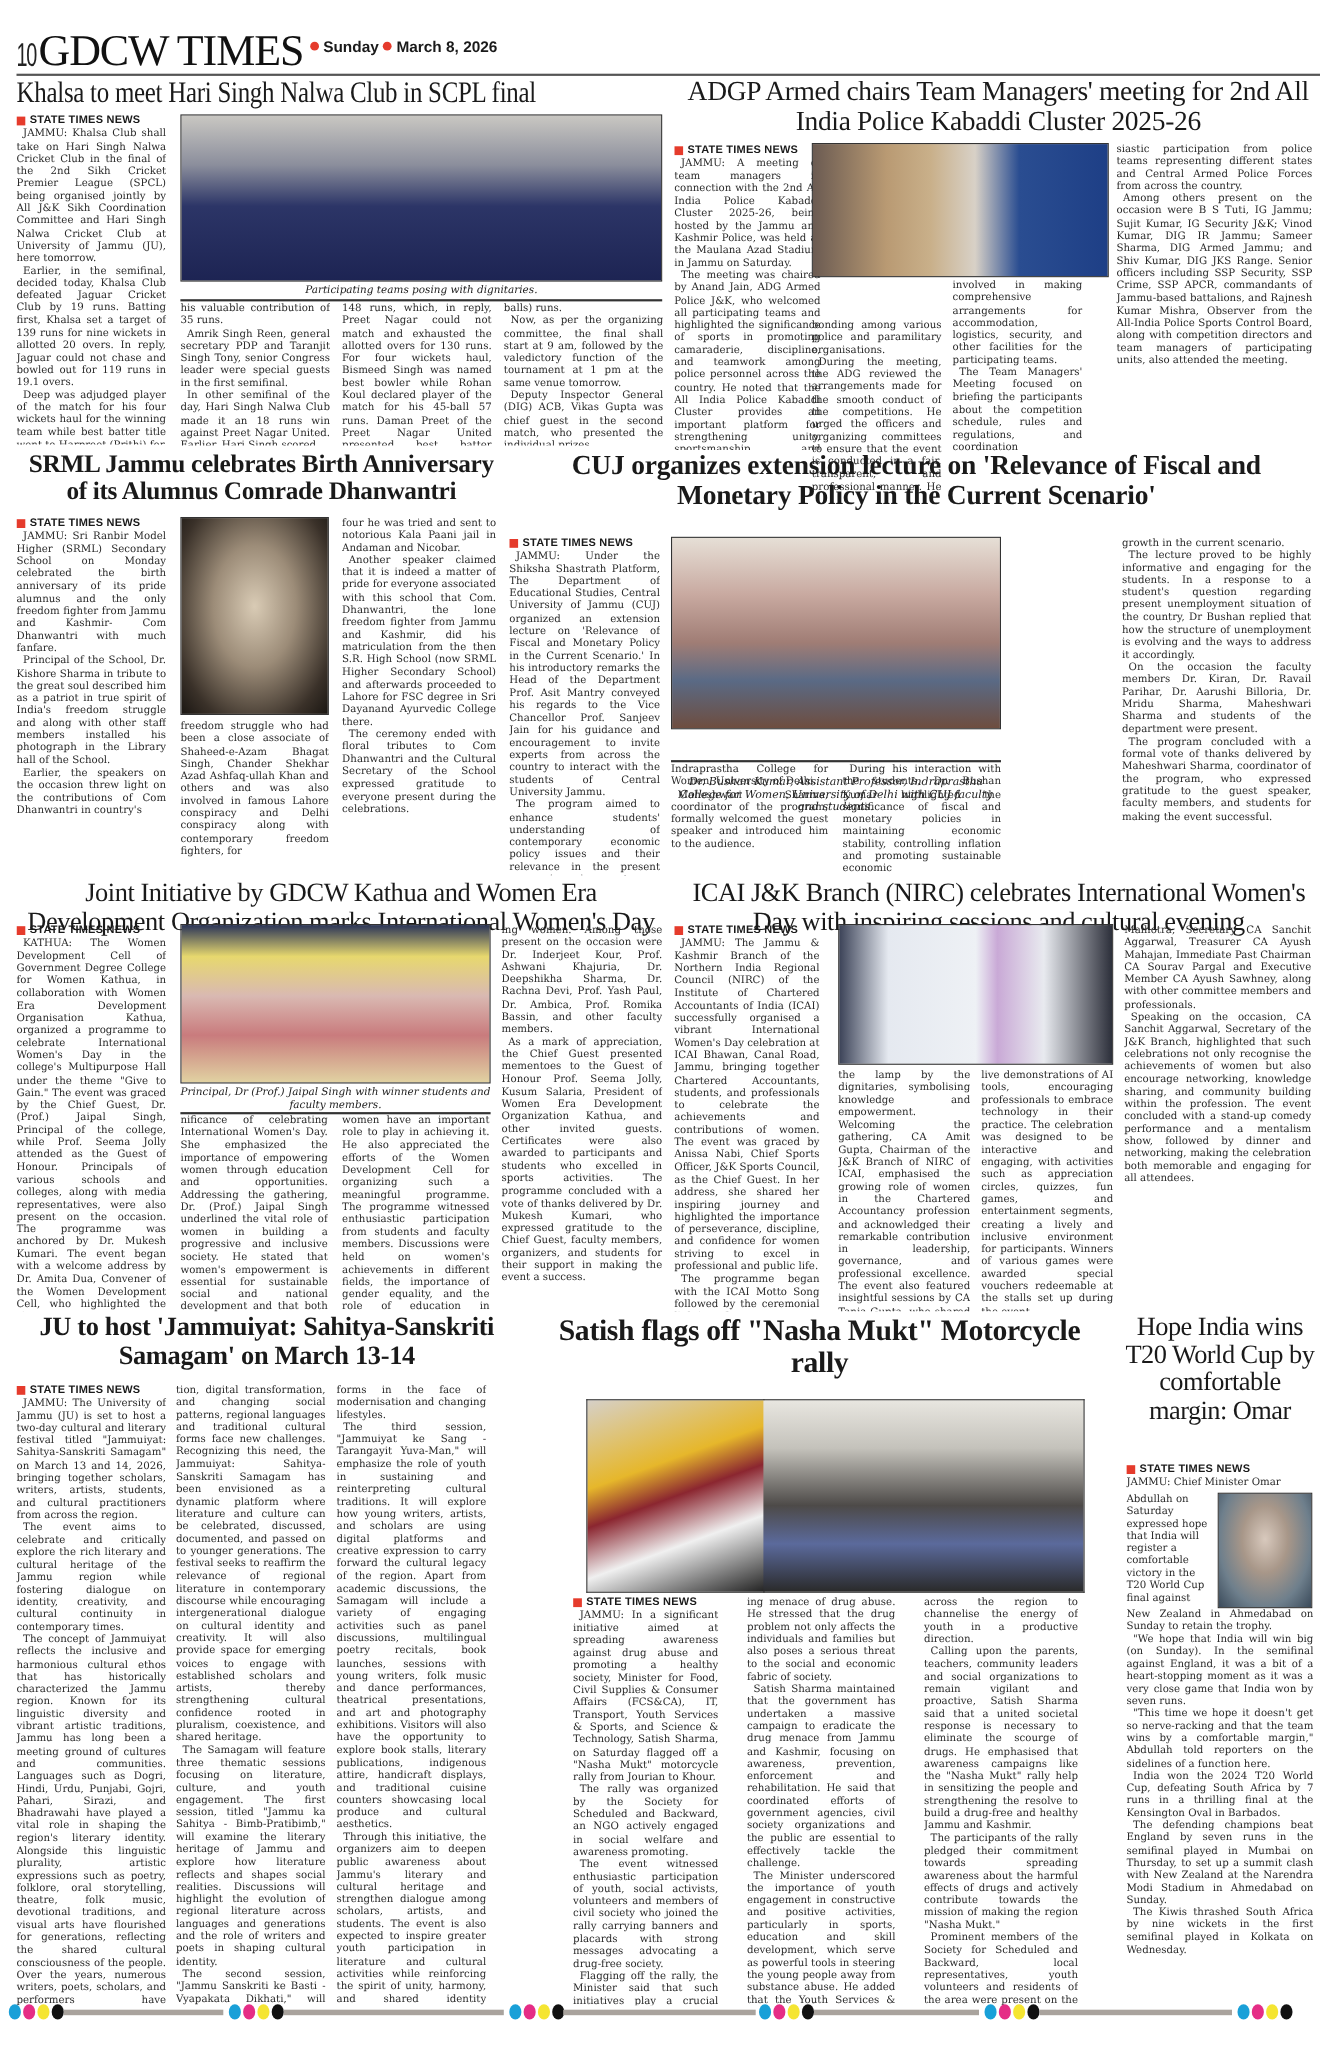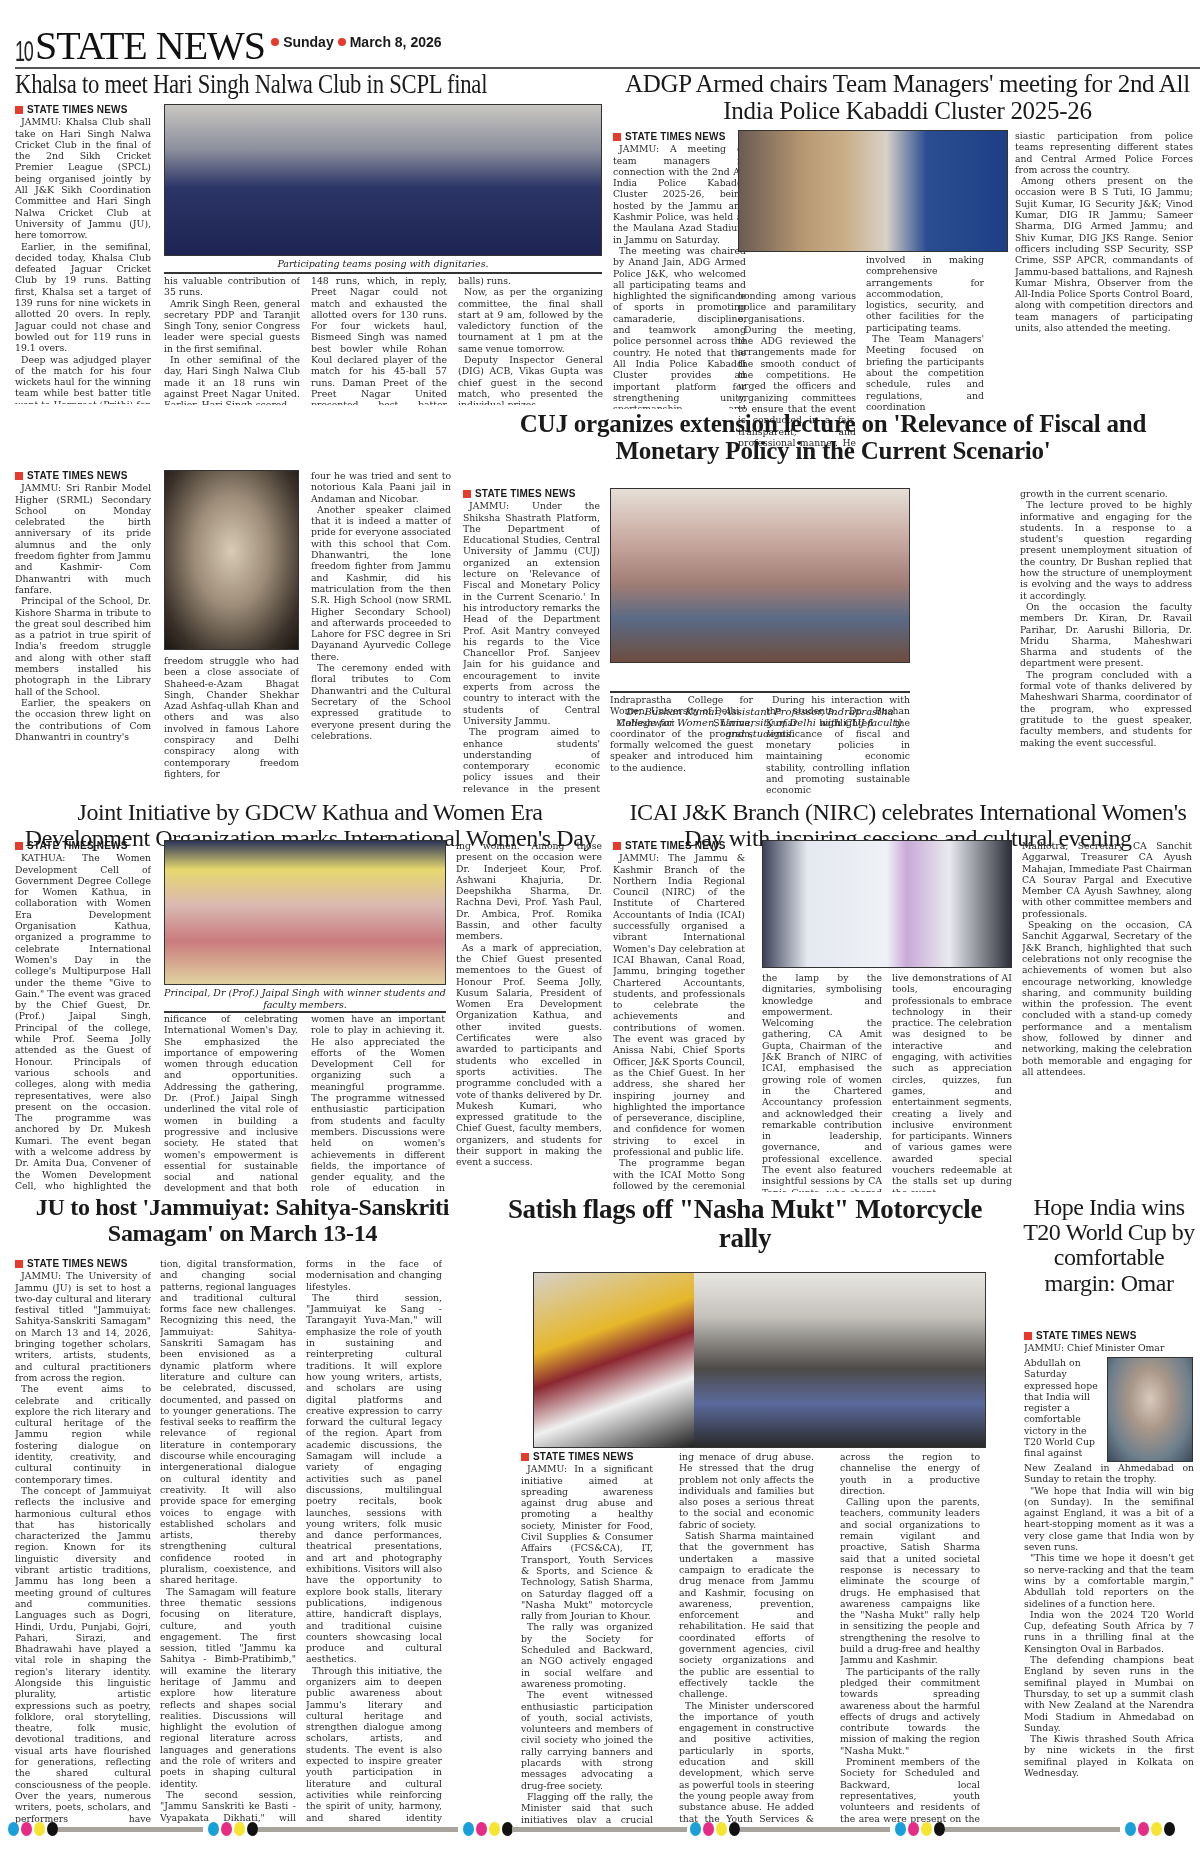--- a/index.html
+++ b/index.html
@@ -39,21 +39,21 @@
   .c { background: #19a0d8; } .m { background: #e52d86; } .y { background: #f5e531; } .k { background: #111; }
   .bar { position: absolute; top: 5px; height: 5px; background: #a9a39d; }
 </style>
 </head>
 <body>
 
 <div class="page">
 
   <div class="masthead">
     <span class="pagenum">10</span>
-    <span class="brand">STATE NEWS</span>
+    <span class="brand">GDCW TIMES</span>
     <span class="dateline">
       <span class="dot"></span>
       <span>Sunday</span>
       <span class="dot"></span>
       <span>March 8, 2026</span>
     </span>
   </div>
   <div class="topline"></div>
 
   <div class="story" style="left:15px;top:70px;width:588px;height:340px;">
@@ -101,20 +101,21 @@
   </div>
   <div class="col" style="left:866px;top:254px;width:118px;height:156px;">
     <p style="text-indent:0">involved in making comprehensive arrangements for accommodation, logistics, security, and other facilities for the participating teams.</p>
       <p>The Team Managers' Meeting focused on briefing the participants about the competition schedule, rules and regulations, and coordination mechanisms to ensure the successful conduct of the Kabaddi Cluster. The event is expected to witness enthu-</p>
   </div>
   <div class="col" style="left:1015px;top:130px;width:178px;height:280px;">
     <p style="text-indent:0">siastic participation from police teams representing different states and Central Armed Police Forces from across the country.</p>
       <p>Among others present on the occasion were B S Tuti, IG Jammu; Sujit Kumar, IG Security J&amp;K; Vinod Kumar, DIG IR Jammu; Sameer Sharma, DIG Armed Jammu; and Shiv Kumar, DIG JKS Range. Senior officers including SSP Security, SSP Crime, SSP APCR, commandants of Jammu-based battalions, and Rajnesh Kumar Mishra, Observer from the All-India Police Sports Control Board, along with competition directors and team managers of participating units, also attended the meeting.</p>
   </div>
 
+  <div class="headline" style="position:absolute;left:15px;top:410px;width:445px;font-size:23px;font-weight:bold;letter-spacing:-0.3px;">SRML Jammu celebrates Birth Anniversary of its Alumnus Comrade Dhanwantri</div>
   <div class="col" style="left:15px;top:470px;width:136px;height:330px;">
     <div class="byline">
         <span class="sq"></span>
         <span>STATE TIMES NEWS</span>
       </div>
     <p>JAMMU: Sri Ranbir Model Higher (SRML) Secondary School on Monday celebrated the birth anniversary of its pride alumnus and the only freedom fighter from Jammu and Kashmir- Com Dhanwantri with much fanfare.</p>
       <p>Principal of the School, Dr. Kishore Sharma in tribute to the great soul described him as a patriot in true spirit of India's freedom struggle and along with other staff members installed his photograph in the Library hall of the School.</p>
       <p>Earlier, the speakers on the occasion threw light on the contributions of Com Dhanwantri in country's</p>
   </div>
   <div class="photo ph-portrait" style="left:164px;top:470px;width:135px;height:180px;"></div>

